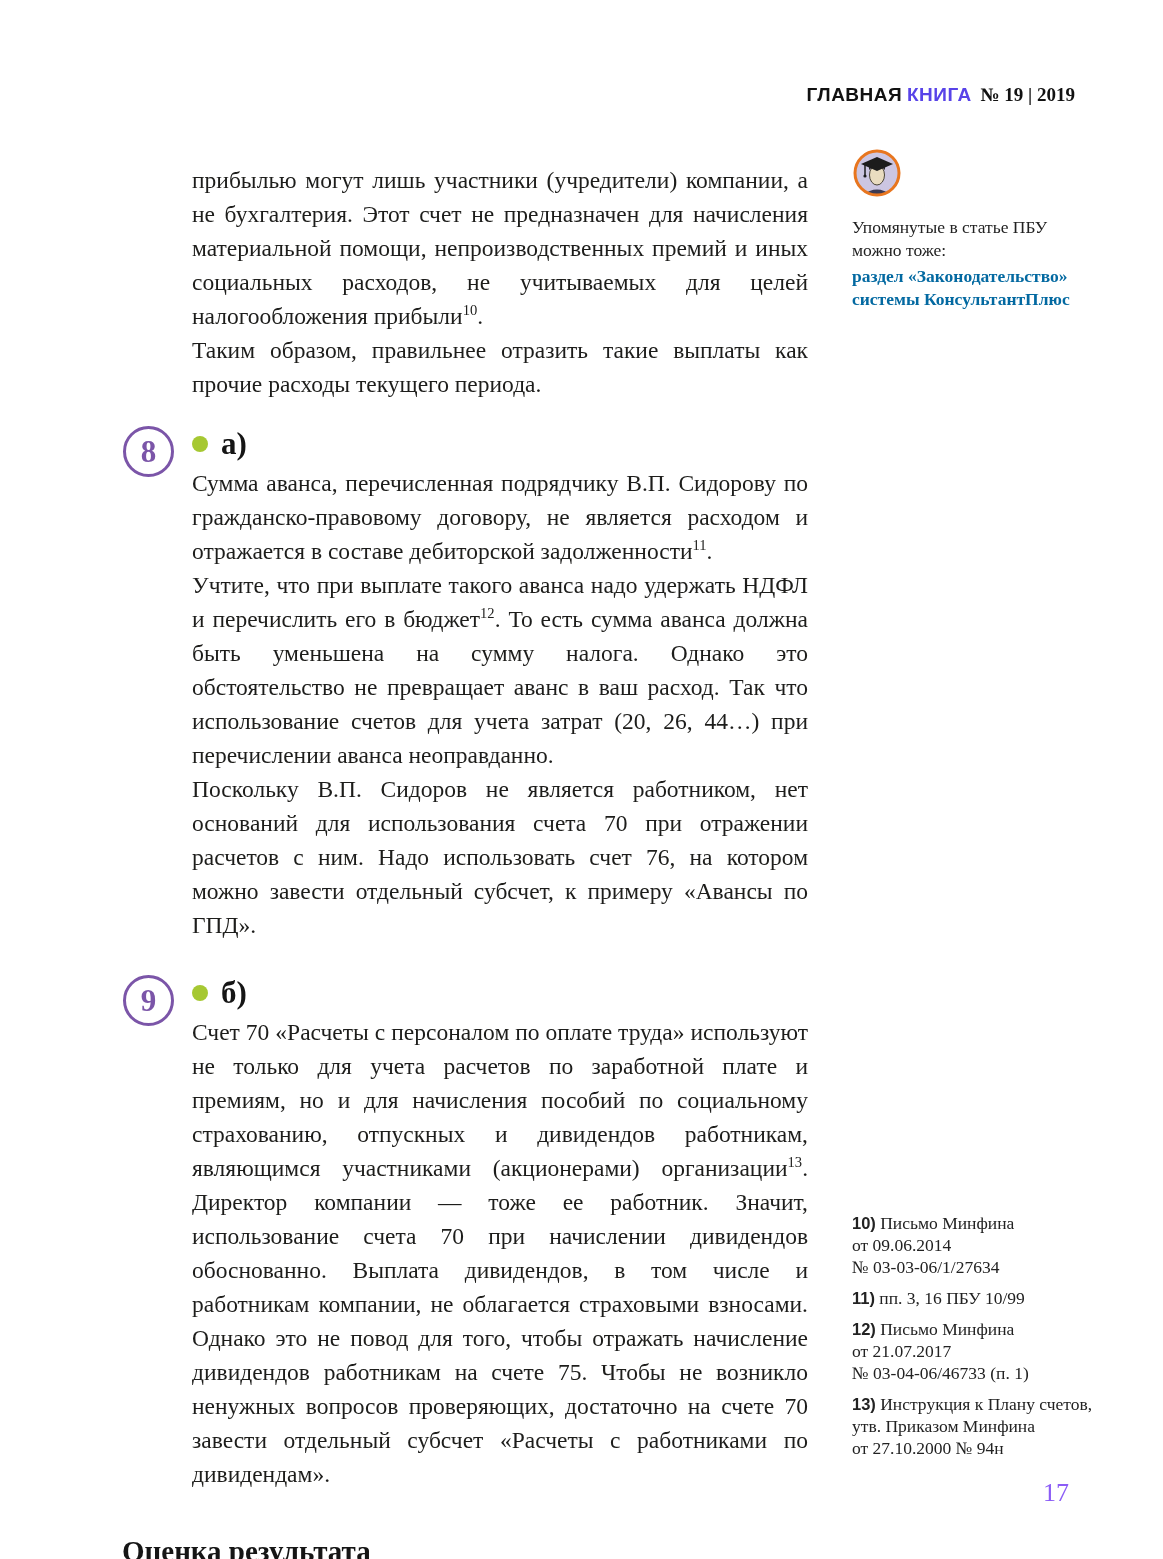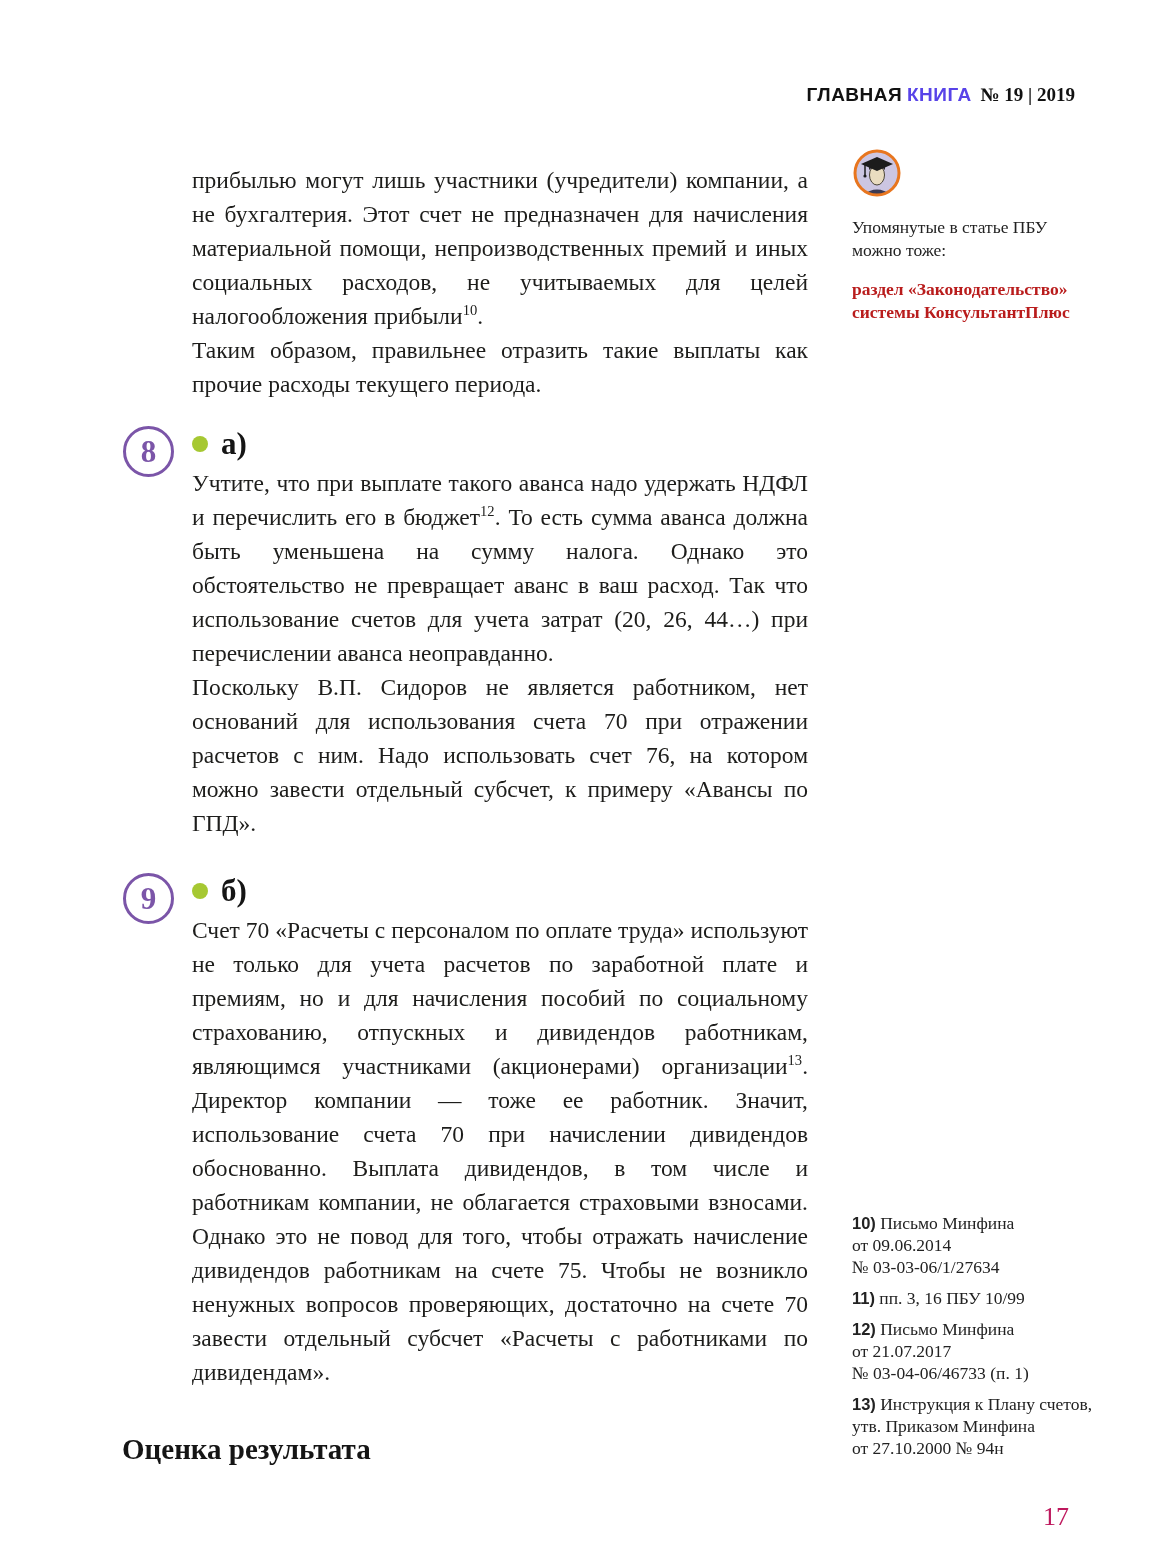--- a/index.html
+++ b/index.html
@@ -69,32 +69,32 @@
   .results-title{
     margin-top:44px;
     font-size:29px;font-weight:bold;color:#151515;
   }
   
   .sidebar-note{
     position:absolute;left:852px;top:148px;width:250px;
     font-size:17.5px;line-height:23px;color:#222;
   }
   .scholar-wrap{margin-bottom:12px;}
-  .sidebar-bold{font-weight:bold;margin-top:16px;color:#b91c1c;}
+  .sidebar-bold{font-weight:bold;margin-top:3px;color:#0369a1;}
   
   .footnotes{
     position:absolute;left:852px;top:1212px;width:300px;
     font-size:17.5px;line-height:22px;color:#222;
   }
   .footnote{margin-bottom:9px;}
   .fn-num{font-weight:bold;font-family:"Liberation Sans","DejaVu Sans",sans-serif;font-size:16.5px;}
   
   .page-number{
     position:absolute;left:1043px;top:1478px;
-    font-size:26px;color:#be185d;margin-top:24px;
+    font-size:26px;color:#8b5cf6;
   }
 </style>
 </head>
 <body>
 
 <div id="page">
 
   <div class="header">
     <span class="brand-black">ГЛАВНАЯ</span>
     <span class="brand-accent">КНИГА</span>
@@ -110,20 +110,21 @@
 
     <div class="section">
       <div class="num-badge">
         <span>8</span>
       </div>
       <div class="section-head">
         <span class="green-dot"></span>
         <span class="letter">а)</span>
       </div>
       <div class="indent">
+        <p class="body-text">Сумма аванса, перечисленная подрядчику В.П. Сидорову по гражданско-правовому договору, не является расходом и отражается в составе дебиторской задолженности<sup>11</sup>.</p>
         <p class="body-text">Учтите, что при выплате такого аванса надо удержать НДФЛ и перечислить его в бюджет<sup>12</sup>. То есть сумма аванса должна быть уменьшена на сумму налога. Однако это обстоятельство не превращает аванс в ваш расход. Так что использование счетов для учета затрат (20, 26, 44…) при перечислении аванса неоправданно.</p>
         <p class="body-text">Поскольку В.П. Сидоров не является работником, нет оснований для использования счета 70 при отражении расчетов с ним. Надо использовать счет 76, на котором можно завести отдельный субсчет, к примеру «Авансы по ГПД».</p>
       </div>
     </div>
 
     <div class="section section-9">
       <div class="num-badge">
         <span>9</span>
       </div>
       <div class="section-head">

